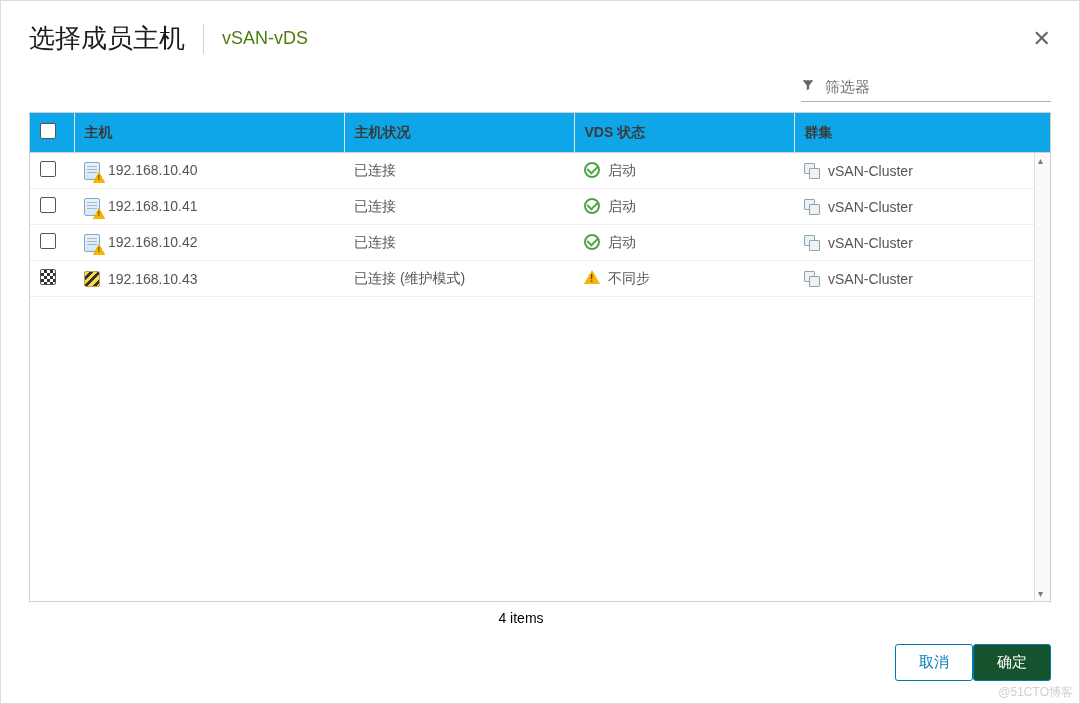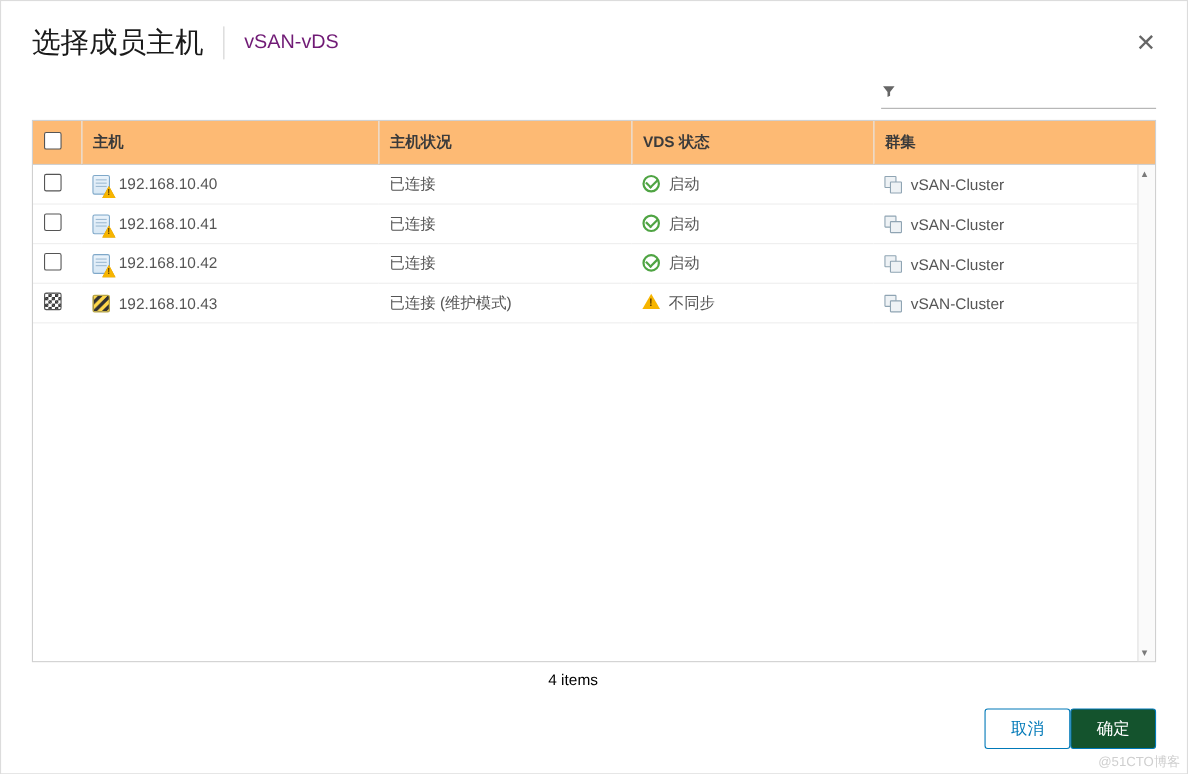--- a/index.html
+++ b/index.html
@@ -16,21 +16,21 @@
     padding:20px 28px 12px 28px;
     gap:18px;
   }
   .title {
     font-size:26px; color:#1a1a1a; font-weight:500;
   }
   .divider {
     width:1px; height:30px; background:#d0d0d0;
   }
   .subtitle {
-    font-size:18px; color:#701a75;
+    font-size:18px; color:#4d7c0f;
   }
   .close {
     margin-left:auto;
     font-size:22px; color:#666; cursor:pointer;
     line-height:1;
   }
   .filter-row {
     display:flex; justify-content:flex-end; align-items:center;
     padding:8px 28px 10px 28px;
   }
@@ -49,21 +49,21 @@
     border:1px solid #d0d0d0;
     flex:1;
     display:flex; flex-direction:column;
     position:relative;
   }
   table { width:100%; border-collapse:collapse; table-layout:fixed; }
   thead th {
     text-align:left; font-weight:700; font-size:14px; color:#3b3b3b;
     padding:10px 10px;
     border-bottom:1px solid #d0d0d0;
-    background:#fdba74;
+    background:#0ea5e9;
   }
   thead th + th { border-left:1px solid #e3e3e3; }
   tbody td {
     padding:8px 10px;
     font-size:14px; color:#555;
     border-bottom:1px solid #eeeeee;
     white-space:nowrap;
   }
   col.cb { width:44px; }
   col.c1 { width:270px; }
@@ -174,20 +174,21 @@
     <div class="close">✕</div>
   </div>
 
   <div class="filter-row">
     <div class="filter">
       <span class="filter-icon">
         <svg width="14" height="14" viewBox="0 0 24 24" fill="#666">
             <path d="M3 4h18l-7 9v6l-4 2v-8L3 4z"></path>
           </svg>
       </span>
+      <input class="filter-input" placeholder="筛选器" style="">
     </div>
   </div>
 
   <div class="table-wrap">
     <table>
       <colgroup>
           <col class="cb">
           <col class="c1">
           <col class="c2">
           <col class="c3">

